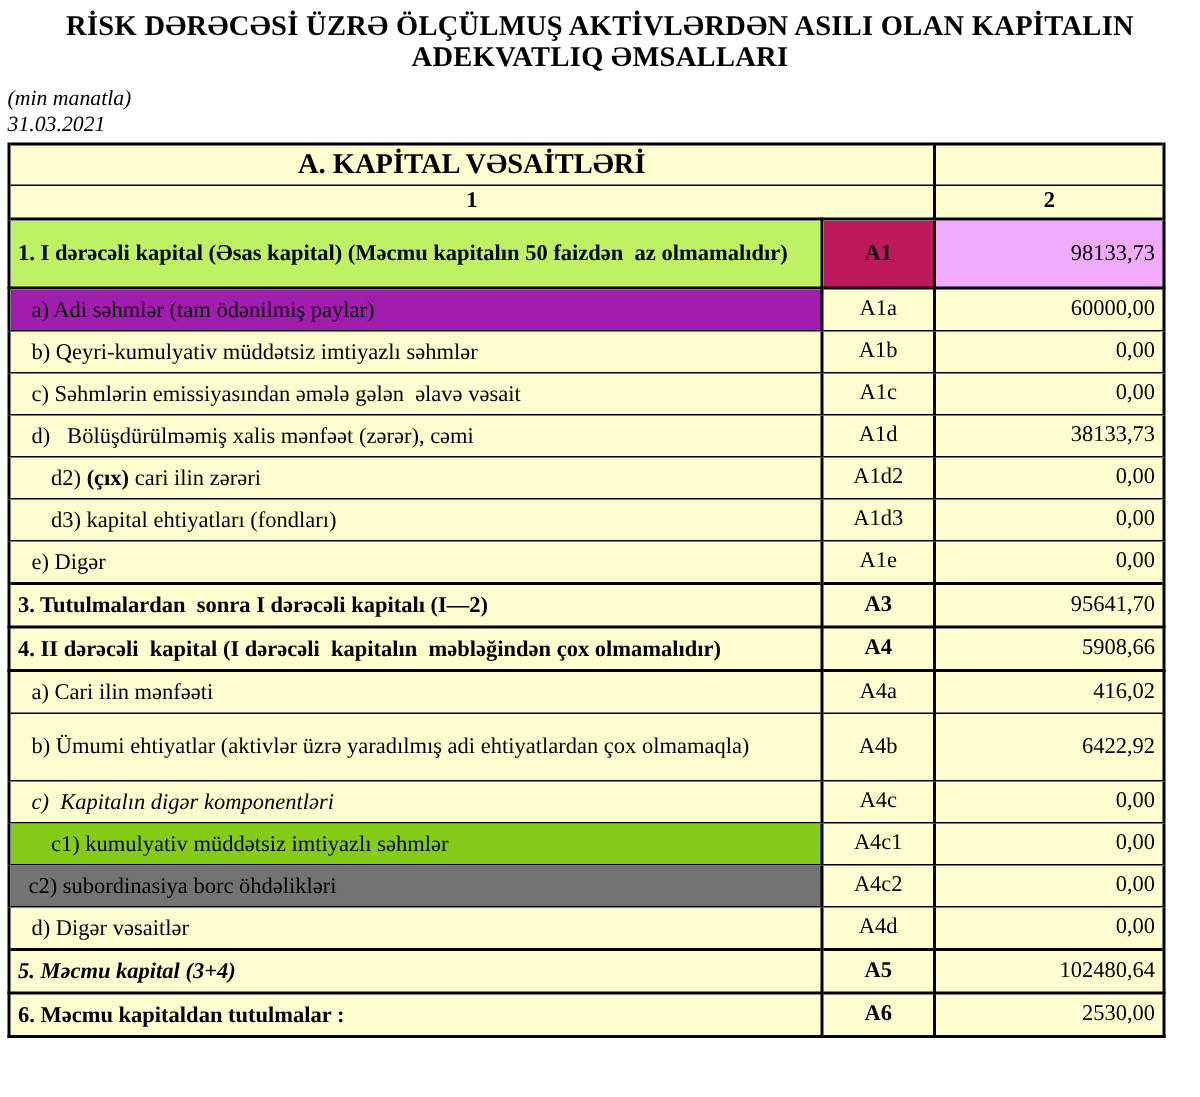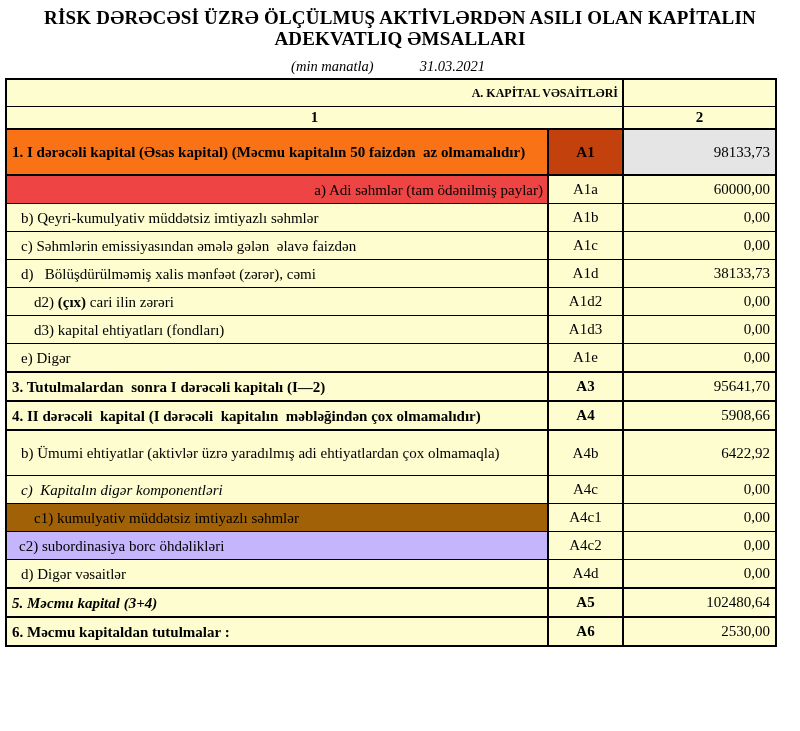--- a/index.html
+++ b/index.html
@@ -22,20 +22,21 @@
   }
 
   .noteline {
     width: 770px;
     margin: 9px 0 3px 5px;
     display: flex;
     justify-content: center;
     align-items: baseline;
     font-style: italic;
     font-size: 14.5px;
+    flex-direction: column;
   }
   .noteline .unit { margin-right: 46px; }
   .noteline .date { margin-right: 4px; }
 
   table.cap {
     border-collapse: collapse;
     table-layout: fixed;
     width: 770px;
     margin-left: 5px;
     border: 2px solid #000;
@@ -53,21 +54,21 @@
     padding: 2px 4px;
     vertical-align: middle;
     overflow: hidden;
   }
   thead th {
     border-top-width: 2px;
     border-bottom-width: 2px;
     font-weight: bold;
     text-align: center;
   }
-  tr.hsec th { height: 22px; font-size: 12px; text-align: right; }
+  tr.hsec th { height: 22px; font-size: 19px; }
   tr.hnum th { height: 17px; font-size: 15px; }
 
   tbody td { height: 23px; }
   tr.tall td { height: 40px; }
   tr.section td {
     border-top-width: 2px;
     border-bottom-width: 2px;
   }
   tr.section .lbl, tr.section .code { font-weight: bold; }
 
@@ -106,36 +107,36 @@
         <th colspan="2" style="background: rgb(253, 253, 208);">A. KAPİTAL VƏSAİTLƏRİ</th>
         <th style="background: rgb(253, 253, 208);"></th>
       </tr>
       <tr class="hnum">
         <th colspan="2" style="background: rgb(253, 253, 208);">1</th>
         <th style="background: rgb(253, 253, 208);">2</th>
       </tr>
     </thead>
     <tbody>
         <tr class="section tall">
-    <td class="lbl ind0" style="background: #f97316; margin-top: 44px;"><span class="b">1. I dərəcəli kapital</span><span> (Əsas kapital) (Məcmu kapitalın 50 faizdən  az olmamalıdır)</span></td>
-    <td class="code" style="background: #c2410c; text-align: center;">A1</td>
-    <td class="val" style="background: #e5e5e5;">98133,73</td>
-  </tr>
-        <tr>
-    <td class="lbl ind1" style="background: #ef4444; text-align: right;"><span>a) Adi səhmlər (tam ödənilmiş paylar)</span></td>
+    <td class="lbl ind0" style="background: #bef264; margin-top: 44px;"><span class="b">1. I dərəcəli kapital</span><span> (Əsas kapital) (Məcmu kapitalın 50 faizdən  az olmamalıdır)</span></td>
+    <td class="code" style="background: #be185d; text-align: center;">A1</td>
+    <td class="val" style="background: #f0abfc;">98133,73</td>
+  </tr>
+        <tr>
+    <td class="lbl ind1" style="background: #a21caf;"><span>a) Adi səhmlər (tam ödənilmiş paylar)</span></td>
     <td class="code" style="background: rgb(253, 253, 208);">A1a</td>
     <td class="val" style="background: rgb(253, 253, 208);">60000,00</td>
   </tr>
         <tr>
     <td class="lbl ind1" style="background: rgb(253, 253, 208);"><span>b) Qeyri-kumulyativ müddətsiz imtiyazlı səhmlər</span></td>
     <td class="code" style="background: rgb(253, 253, 208);">A1b</td>
     <td class="val" style="background: rgb(253, 253, 208);">0,00</td>
   </tr>
         <tr>
-    <td class="lbl ind1" style="background: rgb(253, 253, 208);"><span>c) Səhmlərin emissiyasından əmələ gələn  əlavə faizdən</span></td>
+    <td class="lbl ind1" style="background: rgb(253, 253, 208);"><span>c) Səhmlərin emissiyasından əmələ gələn  əlavə vəsait</span></td>
     <td class="code" style="background: rgb(253, 253, 208);">A1c</td>
     <td class="val" style="background: rgb(253, 253, 208);">0,00</td>
   </tr>
         <tr>
     <td class="lbl ind1" style="background: rgb(253, 253, 208);"><span>d)   Bölüşdürülməmiş xalis mənfəət (zərər), cəmi</span></td>
     <td class="code" style="background: rgb(253, 253, 208);">A1d</td>
     <td class="val" style="background: rgb(253, 253, 208);">38133,73</td>
   </tr>
         <tr>
     <td class="lbl ind2" style="background: rgb(253, 253, 208);"><span>d2) </span><span class="b">(çıx)</span><span> cari ilin zərəri</span></td>
@@ -154,38 +155,43 @@
   </tr>
         <tr class="section">
     <td class="lbl ind0" style="background: rgb(253, 253, 208);"><span class="b">3. Tutulmalardan  sonra I dərəcəli kapitalı (I—2)</span></td>
     <td class="code" style="background: rgb(253, 253, 208);">A3</td>
     <td class="val" style="background: rgb(253, 253, 208);">95641,70</td>
   </tr>
         <tr class="section">
     <td class="lbl ind0" style="background: rgb(253, 253, 208);"><span class="b">4. II dərəcəli  kapital</span><span> (I dərəcəli  kapitalın  məbləğindən çox olmamalıdır)</span></td>
     <td class="code" style="background: rgb(253, 253, 208);">A4</td>
     <td class="val" style="background: rgb(253, 253, 208);">5908,66</td>
+  </tr>
+        <tr>
+    <td class="lbl ind1" style="background: rgb(253, 253, 208);"><span>a) Cari ilin mənfəəti</span></td>
+    <td class="code" style="background: rgb(253, 253, 208);">A4a</td>
+    <td class="val" style="background: rgb(253, 253, 208);">416,02</td>
   </tr>
         <tr class="tall">
     <td class="lbl ind1" style="background: rgb(253, 253, 208);"><span>b) Ümumi ehtiyatlar (aktivlər üzrə yaradılmış adi ehtiyatlardan çox olmamaqla)</span></td>
     <td class="code" style="background: rgb(253, 253, 208);">A4b</td>
     <td class="val" style="background: rgb(253, 253, 208);">6422,92</td>
   </tr>
         <tr>
     <td class="lbl ind1" style="background: rgb(253, 253, 208); font-style: italic;"><span>c)  Kapitalın digər komponentləri</span></td>
     <td class="code" style="background: rgb(253, 253, 208);">A4c</td>
     <td class="val" style="background: rgb(253, 253, 208);">0,00</td>
   </tr>
         <tr>
-    <td class="lbl ind2" style="background: #a16207;"><span>c1) kumulyativ müddətsiz imtiyazlı səhmlər</span></td>
+    <td class="lbl ind2" style="background: #84cc16;"><span>c1) kumulyativ müddətsiz imtiyazlı səhmlər</span></td>
     <td class="code" style="background: rgb(253, 253, 208);">A4c1</td>
     <td class="val" style="background: rgb(253, 253, 208);">0,00</td>
   </tr>
         <tr>
-    <td class="lbl ind2" style="background: #c4b5fd; padding-left: 12px;"><span>c2) subordinasiya borc öhdəlikləri</span></td>
+    <td class="lbl ind2" style="background: #737373; padding-left: 12px;"><span>c2) subordinasiya borc öhdəlikləri</span></td>
     <td class="code" style="background: rgb(253, 253, 208);">A4c2</td>
     <td class="val" style="background: rgb(253, 253, 208);">0,00</td>
   </tr>
         <tr>
     <td class="lbl ind1" style="background: rgb(253, 253, 208);"><span>d) Digər vəsaitlər</span></td>
     <td class="code" style="background: rgb(253, 253, 208);">A4d</td>
     <td class="val" style="background: rgb(253, 253, 208);">0,00</td>
   </tr>
         <tr class="section">
     <td class="lbl ind0" style="background: rgb(253, 253, 208); font-style: italic;"><span class="b">5. Məcmu kapital (3+4)</span></td>

